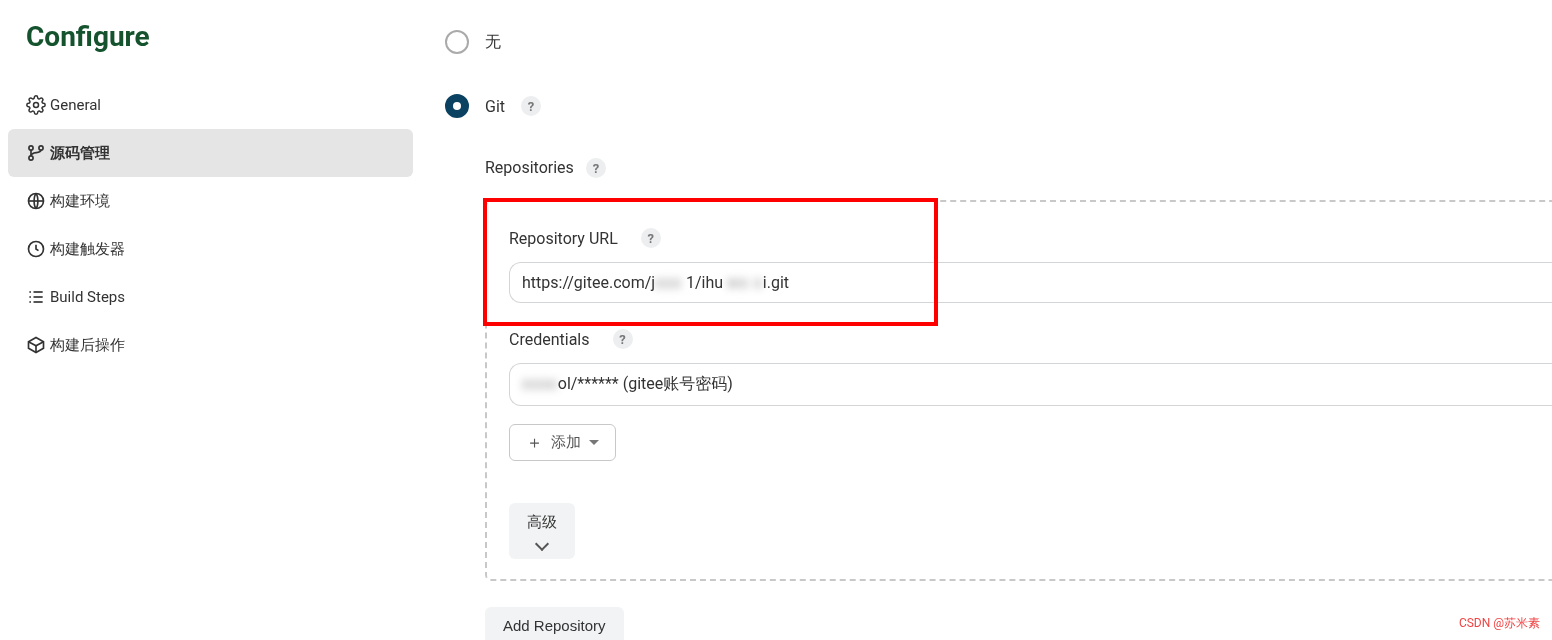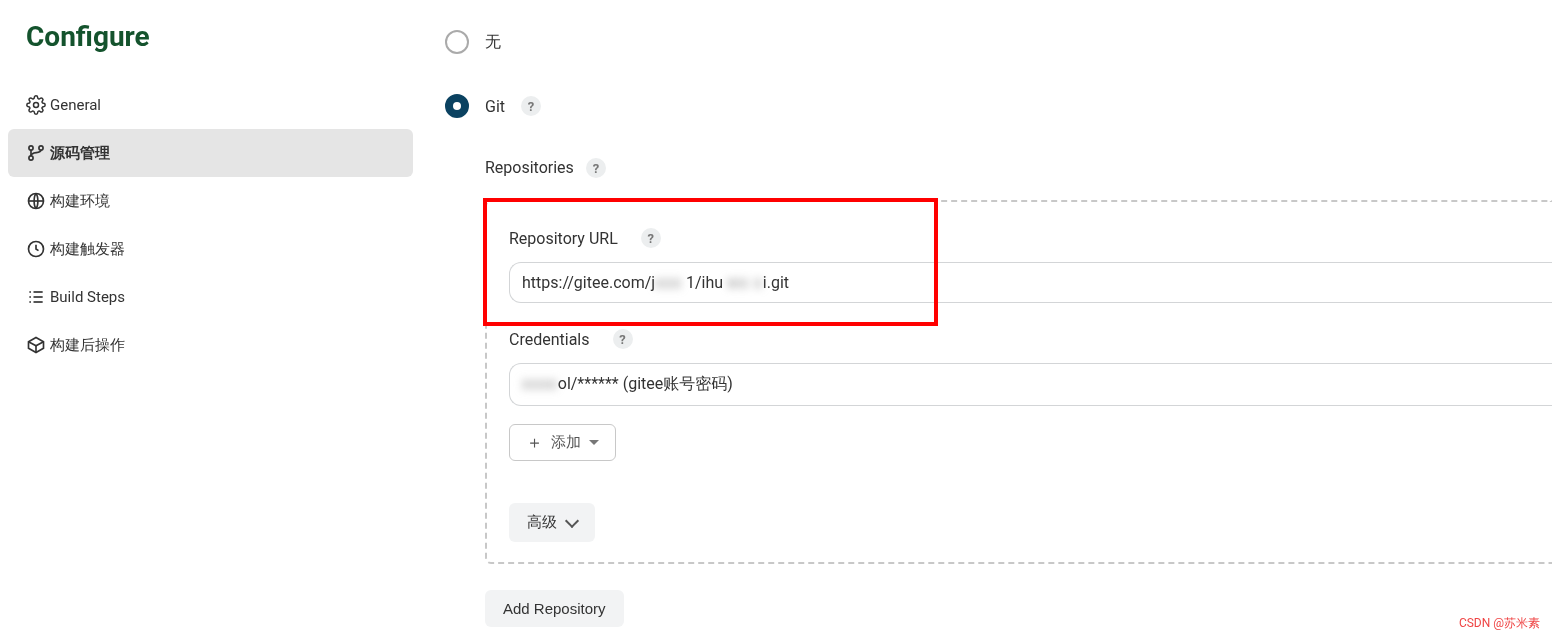--- a/index.html
+++ b/index.html
@@ -171,20 +171,21 @@
       display: inline-flex;
       align-items: center;
       gap: 10px;
       padding: 10px 18px;
       border: none;
       border-radius: 6px;
       background: #f2f3f4;
       font-size: 15px;
       color: #333;
       cursor: pointer;
+      flex-direction: column;
     }
     .btn-pill .chev {
       width: 10px; height: 10px;
       border-right: 2px solid #555;
       border-bottom: 2px solid #555;
       transform: rotate(45deg);
       margin-top: -3px;
     }
     .add-repo {
       margin-top: 26px;

